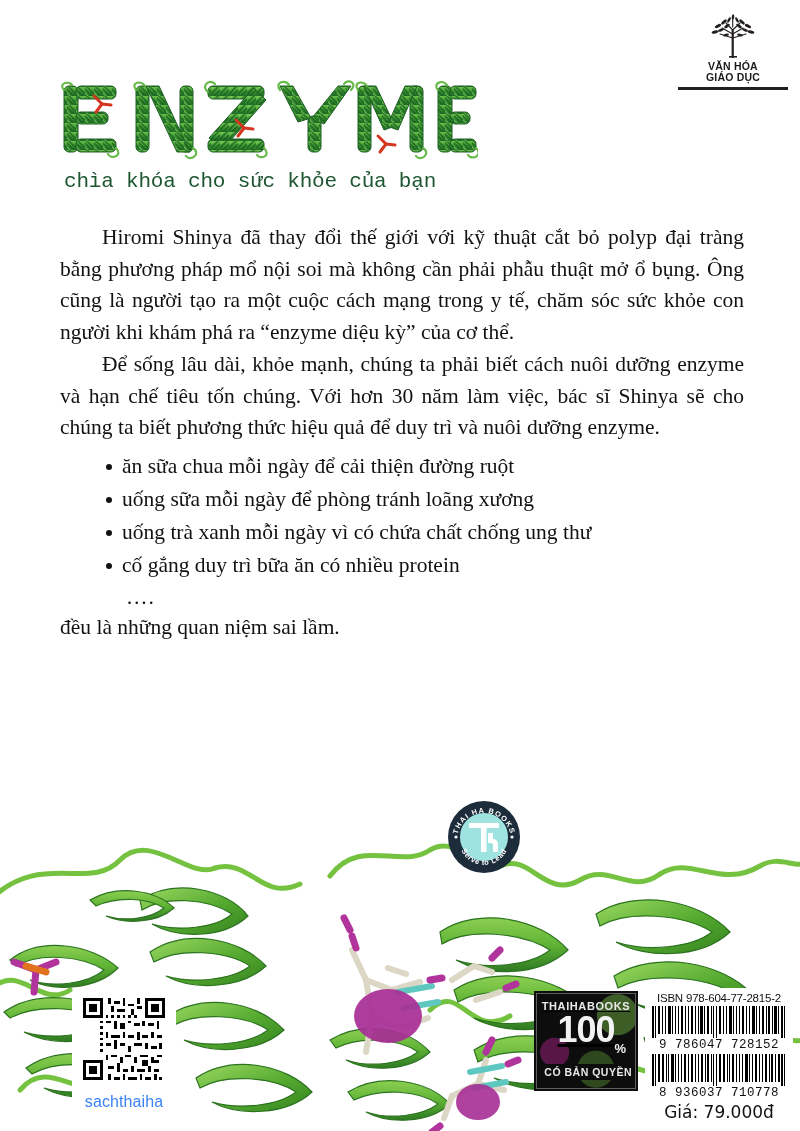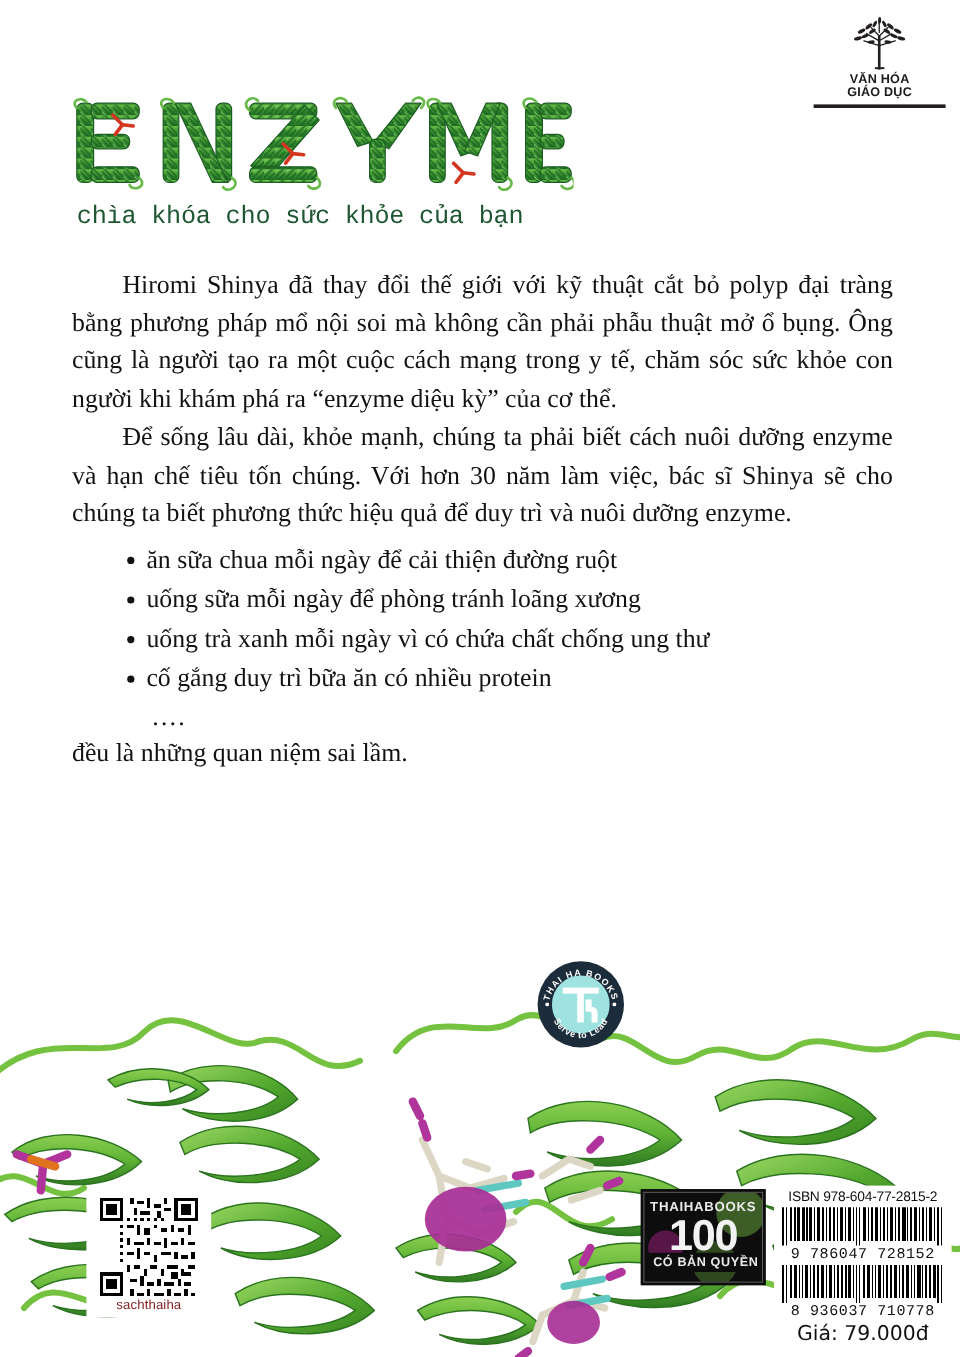--- a/index.html
+++ b/index.html
@@ -138,37 +138,38 @@
     top: 992px;
     width: 104px;
     background: #ffffff;
     padding: 6px 6px 4px 6px;
     box-sizing: border-box;
     text-align: center;
   }
   .qr-img { width: 82px; height: 82px; display: block; margin: 0 auto; }
   .qr-label {
     font-family: "Liberation Sans", sans-serif;
-    font-size: 11px;
-    color: #7f1d1d;
-    margin-top: 2px;
+    font-size: 16px;
+    color: #3b82f6;
+    margin-top: 13px;
     letter-spacing: .1px;
   }
 
   
   .badge {
     position: absolute;
     left: 534px;
     top: 991px;
     width: 104px;
-    height: 80px;
+    height: 100px;
     background: #0d0d0d;
     border: 2px solid #0d0d0d;
     box-sizing: border-box;
     overflow: hidden;
+    text-decoration: underline;
   }
   .badge-inner {
     position: relative;
     width: 100%;
     height: 100%;
     box-sizing: border-box;
     border: 1px solid #5f5f5f;
     background:
       radial-gradient(circle at 18% 62%, rgba(150,30,120,.55) 0 14px, rgba(0,0,0,0) 15px),
       radial-gradient(circle at 82% 22%, rgba(120,190,70,.45) 0 20px, rgba(0,0,0,0) 21px),

